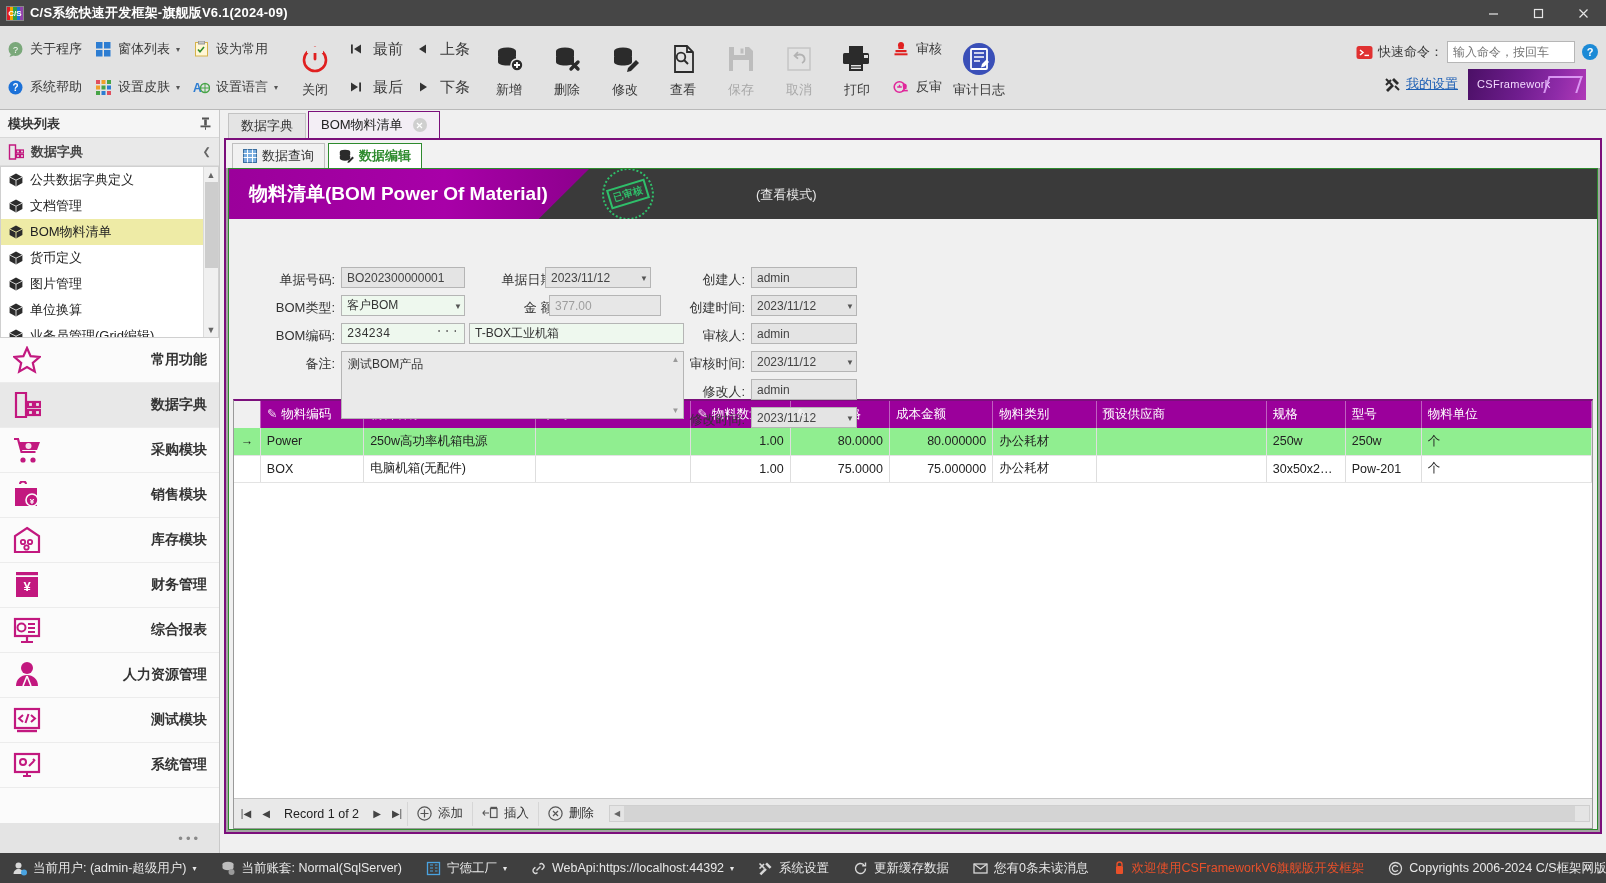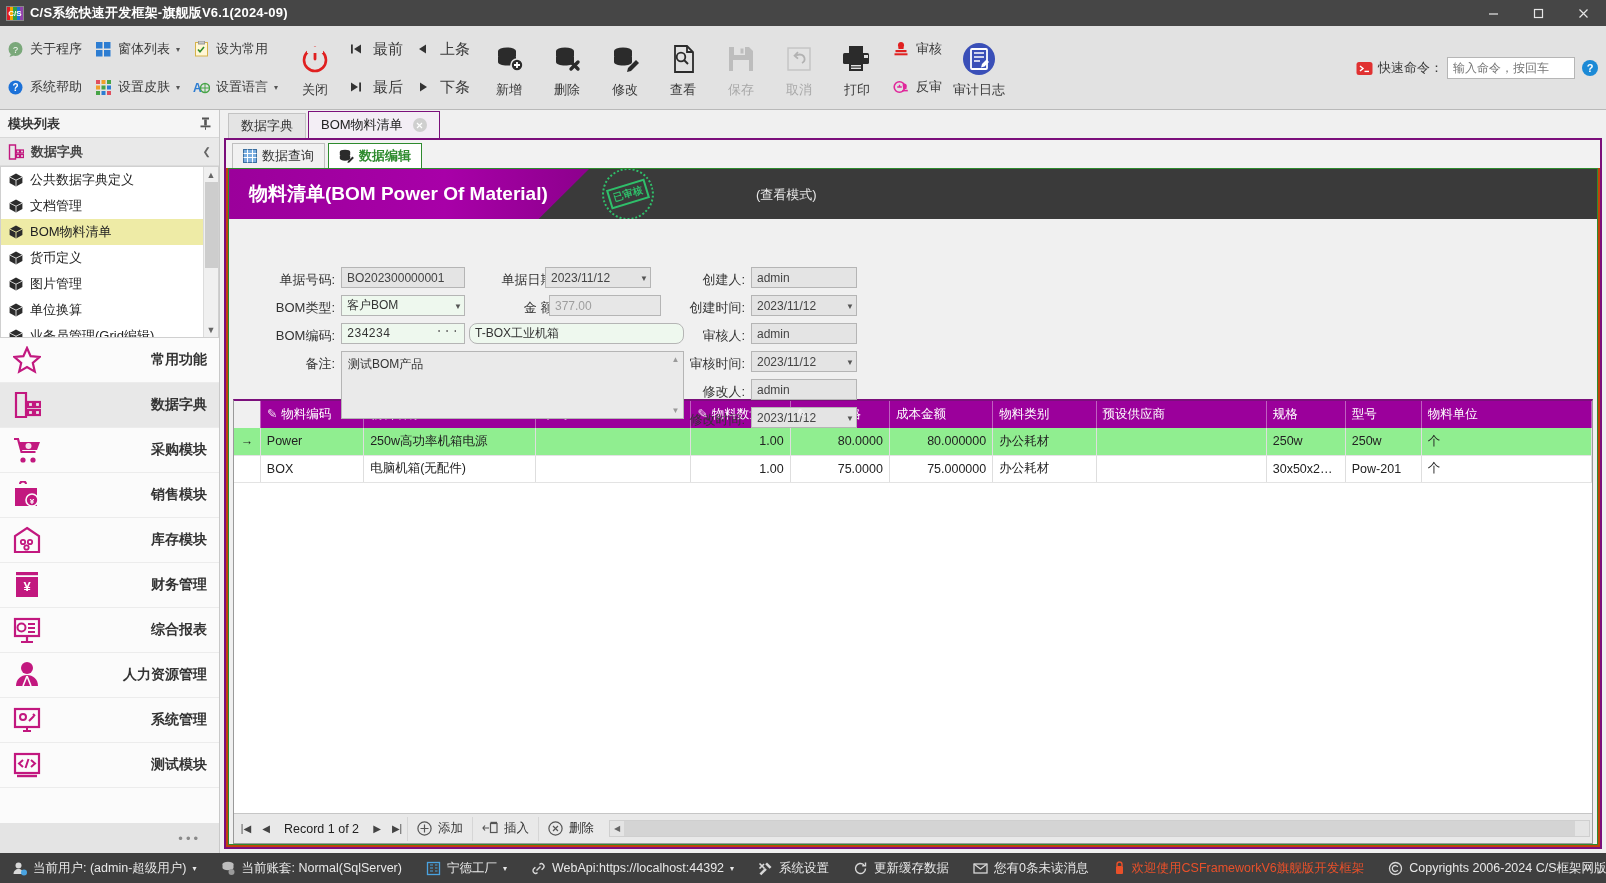--- a/index.html
+++ b/index.html
@@ -145,21 +145,21 @@
     border-bottom:none; margin-right:2px; cursor:default;
   }
   .doctab.active { background:#f3eef5; border-color:#7b0f7b; color:#222; height:27px; }
   .doctab .x {
     margin-left:10px; width:14px; height:14px; border-radius:50%;
     background:#cfcfcf; color:#fff; font-size:10px;
     display:flex; align-items:center; justify-content:center;
   }
 
   .docpanel {
-    flex:1; margin:0 4px 4px 4px; border:2px solid #7b0f7b; background:#c2410c;
+    flex:1; margin:0 4px 19px 4px; border:2px solid #7b0f7b; background:#a3a3a3;
     display:flex; flex-direction:column; min-height:0;justify-content:flex-end;
   }
   .subtabs { height:28px; display:flex; align-items:flex-end; padding-left:6px; background:#f2f2f2; flex:none; }
   .subtab {
     height:25px; display:flex; align-items:center; padding:0 10px;
     font-size:13px; color:#333; background:#f1f1f1; border:1px solid #bfbfbf;
     border-bottom:none; margin-right:3px; cursor:default;
   }
   .subtab .sti { margin-right:5px; display:flex; }
   .subtab.active { background:#fff; border-color:#2e8b2e; color:#2e8b2e; font-weight:bold; }
@@ -550,20 +550,35 @@
           <svg width="17" height="17" viewBox="0 0 17 17">
               <rect x="0.5" y="2" width="16" height="13" rx="2.5" fill="#e03131"></rect>
               <path d="M4 6l3 2.5L4 11" stroke="#fff" stroke-width="1.5" fill="none"></path>
               <path d="M8.5 11.4h4.5" stroke="#fff" stroke-width="1.4"></path>
             </svg>
         </span>
         <span class="qr-label">快速命令：</span>
         <input class="qr-input" type="text" placeholder="输入命令，按回车" style="">
         <span class="qr-help">?</span>
       </div>
+      <div class="qr-row">
+        <span class="qi" style="margin-left:28px">
+          <svg width="17" height="17" viewBox="0 0 17 17">
+              <path d="M2 3l6 6M2 9l5-5" stroke="#2b2b2b" stroke-width="2"></path>
+              <path d="M10 2l5 5-2 2-5-5z" fill="#2b2b2b"></path>
+              <path d="M2 14l6-6 2 2-6 6z" fill="#2b2b2b"></path>
+              <path d="M11 10l4 4" stroke="#2b2b2b" stroke-width="2"></path>
+            </svg>
+        </span>
+        <span class="mysettings">我的设置</span>
+        <span class="csf-banner">
+          <span class="txt">CSFramework</span>
+          <span class="lap"></span>
+        </span>
+      </div>
     </div>
   </div>
 
   <div class="body">
 
     <div class="sidebar">
       <div class="sb-head">
         <span>模块列表</span>
         <span class="pin">
           <svg width="11" height="13" viewBox="0 0 11 13">
@@ -751,37 +766,37 @@
                 <circle cx="14" cy="7" r="6" fill="#c2187f"></circle>
                 <path d="M14 14c-6 0-11 4-11 11h22c0-7-5-11-11-11z" fill="#c2187f"></path>
                 <path d="M14 15l-4 10M14 15l4 10" stroke="#fbfbfb" stroke-width="1.6"></path>
               </svg>
           </span>
           <span>人力资源管理</span>
         </div>
         <div class="mod-item">
           <span class="mi">
             <svg width="28" height="28" viewBox="0 0 28 28">
+                <rect x="2" y="3" width="24" height="19" fill="none" stroke="#c2187f" stroke-width="2.2"></rect>
+                <path d="M4 25h20" stroke="#c2187f" stroke-width="2.4"></path>
+                <path d="M10 9l-4 3.5 4 3.5M18 9l4 3.5-4 3.5M15.5 8l-3 9" stroke="#c2187f" stroke-width="2" fill="none"></path>
+              </svg>
+          </span>
+          <span>测试模块</span>
+        </div>
+        <div class="mod-item">
+          <span class="mi">
+            <svg width="28" height="28" viewBox="0 0 28 28">
                 <rect x="2" y="3" width="24" height="18" fill="none" stroke="#c2187f" stroke-width="2.2"></rect>
                 <path d="M10 25h8M14 21v4" stroke="#c2187f" stroke-width="2"></path>
                 <circle cx="10" cy="11" r="3" fill="none" stroke="#c2187f" stroke-width="2"></circle>
                 <path d="M16 15l5-5M20 8l2 2" stroke="#c2187f" stroke-width="2"></path>
               </svg>
           </span>
           <span>系统管理</span>
-        </div>
-        <div class="mod-item">
-          <span class="mi">
-            <svg width="28" height="28" viewBox="0 0 28 28">
-                <rect x="2" y="3" width="24" height="19" fill="none" stroke="#c2187f" stroke-width="2.2"></rect>
-                <path d="M4 25h20" stroke="#c2187f" stroke-width="2.4"></path>
-                <path d="M10 9l-4 3.5 4 3.5M18 9l4 3.5-4 3.5M15.5 8l-3 9" stroke="#c2187f" stroke-width="2" fill="none"></path>
-              </svg>
-          </span>
-          <span>测试模块</span>
         </div>
       </div>
 
       <div class="sb-foot">
         <span class="dots">•••</span>
       </div>
     </div>
 
     <div class="main">
 
@@ -846,21 +861,21 @@
 
             <div class="fld gray" style="left:112px; top:48px; width:124px;">BO202300000001</div>
             <div class="fld green" style="left:112px; top:76px; width:124px; position:absolute;">
               <span>客户BOM</span>
               <span class="dd">▼</span>
             </div>
             <div class="fld green" style="left:112px; top:104px; width:124px;font-family:Liberation Mono, monospace;">
               <span>234234</span>
               <span class="ell">···</span>
             </div>
-            <div class="fld green" style="left:240px; top:104px; width:215px;border-radius:8px;">T-BOX工业机箱</div>
+            <div class="fld green" style="left:240px; top:104px; width:215px;">T-BOX工业机箱</div>
 
             <div class="memo" style="left:112px; top:132px; width:343px; height:68px;">
               <span>测试BOM产品</span>
               <span class="sbar">
                 <span>▲</span>
                 <span>▼</span>
               </span>
             </div>
 
             <div class="fld-label" style="left:248px; top:52px; width:80px;">单据日期:</div>

